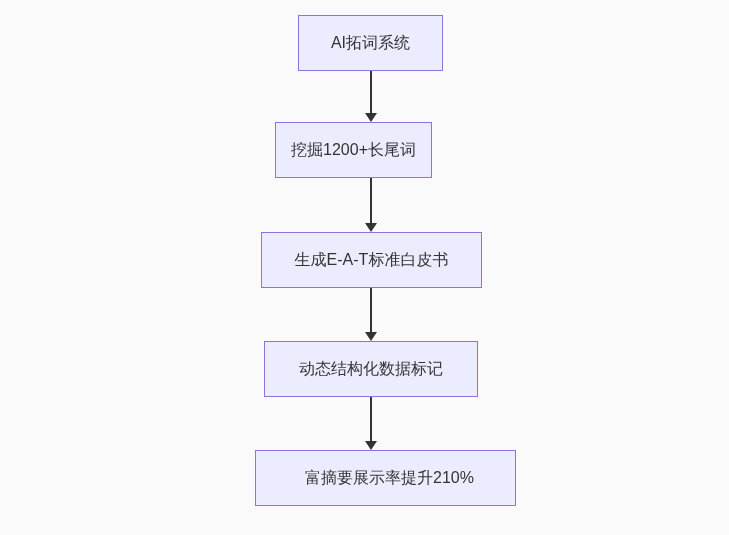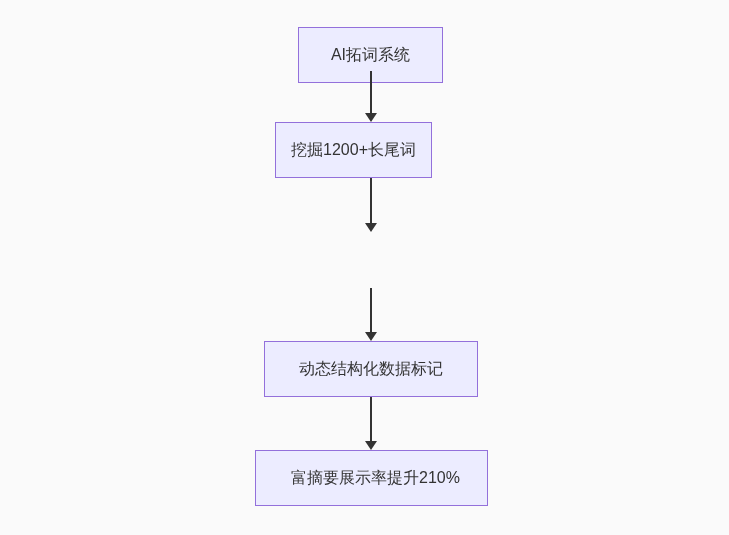--- a/index.html
+++ b/index.html
@@ -21,25 +21,25 @@
     background: #ECECFF;
     border: 1px solid #9370DB;
     display: flex;
     align-items: center;
     justify-content: center;
     color: #333333;
     font-size: 16px;
     text-align: center;
     white-space: nowrap;
   }
-  .n1 { left: 298px; top: 15px;  width: 145px; height: 56px; margin-top: 12px; }
+  .n1 { left: 298px; top: 15px;  width: 145px; height: 56px; }
   .n2 { left: 275px; top: 122px; width: 157px; height: 56px; }
   .n3 { left: 261px; top: 232px; width: 221px; height: 56px; }
   .n4 { left: 264px; top: 341px; width: 214px; height: 56px; }
-  .n5 { left: 255px; top: 450px; width: 233px; height: 56px; padding-left: 8px; }
+  .n5 { left: 255px; top: 450px; width: 261px; height: 56px; padding-left: 8px; }
 
   .edge {
     position: absolute;
     left: 365px;
     width: 12px;
     display: flex;
     flex-direction: column;
     align-items: center;
   }
   .e1 { top: 71px;  height: 51px; }
@@ -75,20 +75,23 @@
 
   <div class="node n2">
     <span class="node-label">挖掘1200+长尾词</span>
   </div>
 
   <div class="edge e2">
     <div class="edge-line"></div>
     <div class="edge-head"></div>
   </div>
 
+  <div class="node n3">
+    <span class="node-label">生成E-A-T标准白皮书</span>
+  </div>
 
   <div class="edge e3">
     <div class="edge-line"></div>
     <div class="edge-head"></div>
   </div>
 
   <div class="node n4">
     <span class="node-label">动态结构化数据标记</span>
   </div>
 

